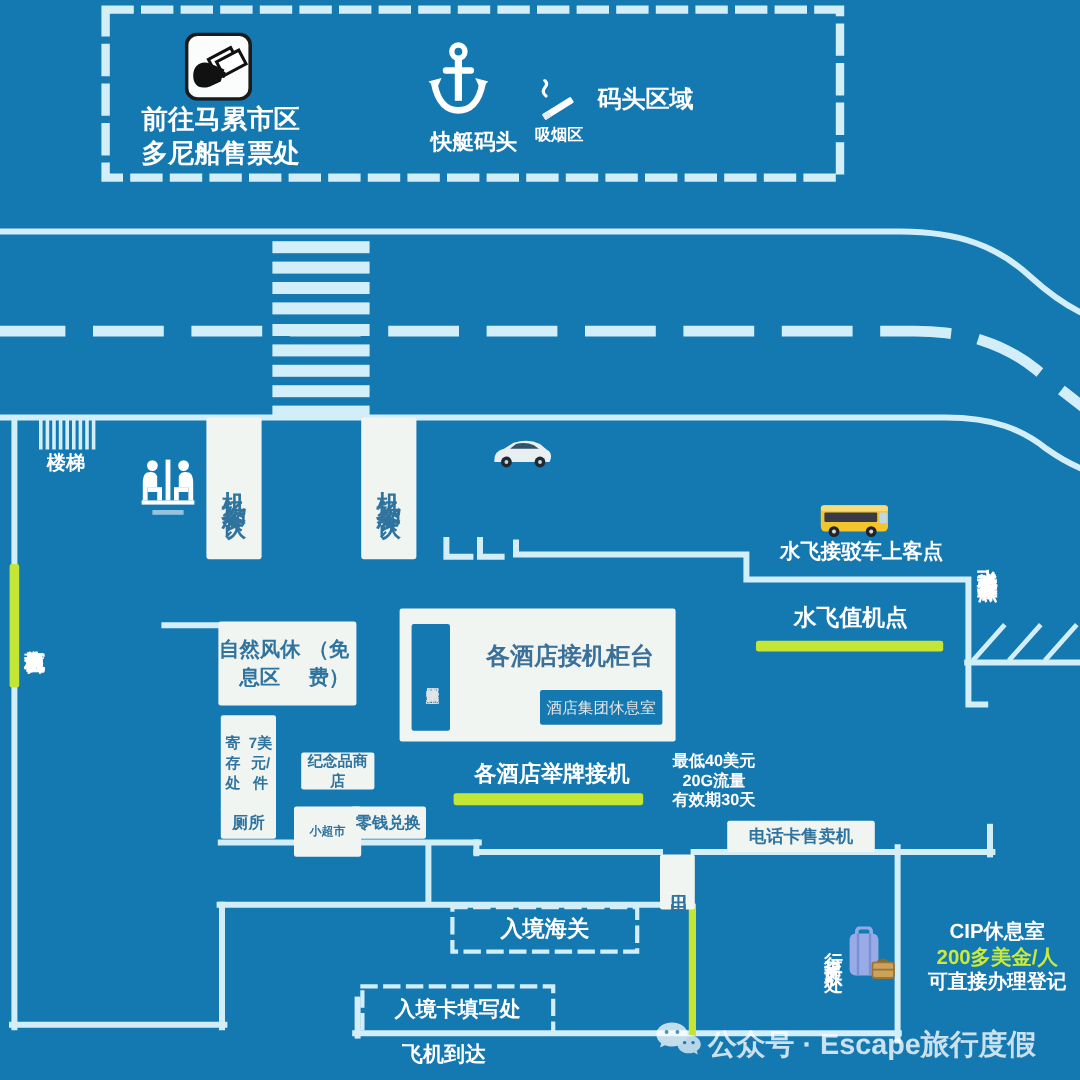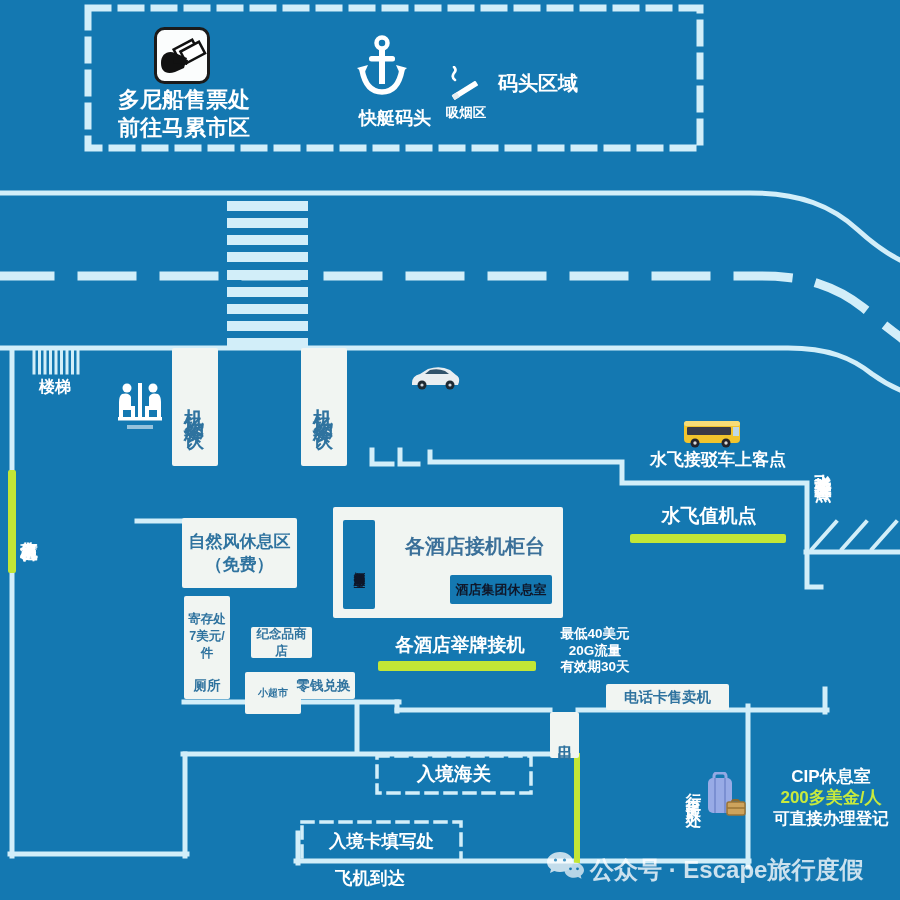--- a/index.html
+++ b/index.html
@@ -16,24 +16,24 @@
     position:relative;width:900px;height:900px;overflow:hidden;
     background:var(--background);
     font-family:"Liberation Sans",sans-serif;
   }
   #lines{position:absolute;left:0;top:0;z-index:1;}
   .abs{position:absolute;z-index:2;}
   .lbl{color:#fff;font-weight:bold;text-align:center;line-height:1.2;}
   .wbox{
     background:var(--box-fill);border-radius:2px;
     color:var(--box-text);font-weight:bold;text-align:center;
-    display:flex;align-items:center;justify-content:center;flex-direction:column;
+    display:flex;align-items:center;justify-content:center;
   }
   .vtext{writing-mode:vertical-rl;text-orientation:upright;}
-  .bluebox{background:var(--background);color:#0f172a;font-weight:bold;
+  .bluebox{background:var(--background);color:#e5e5e5;font-weight:normal;
     display:flex;align-items:center;justify-content:center;border-radius:2px;}
   .dashtxt{display:flex;align-items:center;justify-content:center;}
   .green{color:var(--cip-price-green);}
   .wm{color:rgba(255,255,255,0.78);font-weight:bold;white-space:nowrap;}
 </style>
 </head>
 <body>
 
 <div id="stage">
 
@@ -109,22 +109,22 @@
       <rect x="1.5" y="1.5" width="53" height="54" rx="9" fill="#fbfdfd" stroke="#1b1b1b" stroke-width="3"></rect>
       <g transform="rotate(-28 34 24)">
         <rect x="22" y="16" width="21" height="13" fill="#fff" stroke="#111" stroke-width="2.5"></rect>
         <rect x="27" y="21" width="21" height="13" fill="#fff" stroke="#111" stroke-width="2.5"></rect>
       </g>
       <path d="M7 36 C7 27 14 23 21 26 L33 31 L30 41 L21 45 C12 48 7 44 7 36 Z" fill="#111"></path>
       <path d="M20 30 L34 33 L33 38 L19 36 Z" fill="#111"></path>
     </svg>
   </div>
   <div class="abs lbl" style="left:104px;top:86px;width:160px;font-size:22px;line-height:28px;">
+    <div>前往马累市区</div>
     <div>多尼船售票处</div>
-    <div>前往马累市区</div>
   </div>
 
   <div class="abs" style="left:356px;top:34px;width:52px;height:64px;">
     <svg width="52" height="64" viewBox="0 0 52 64">
       <circle cx="26" cy="9" r="5.5" fill="none" stroke="#fff" stroke-width="4.5"></circle>
       <rect x="23" y="14" width="6" height="36" fill="#fff"></rect>
       <rect x="13" y="22" width="26" height="5.5" rx="2.5" fill="#fff"></rect>
       <path d="M6 36 C9 52 17 58 26 58 C35 58 43 52 46 36" fill="none" stroke="#fff" stroke-width="5.5" stroke-linecap="round"></path>
       <path d="M8 40 L1 34 L12 31 Z" fill="#fff"></path>
       <path d="M44 40 L51 34 L40 31 Z" fill="#fff"></path>

